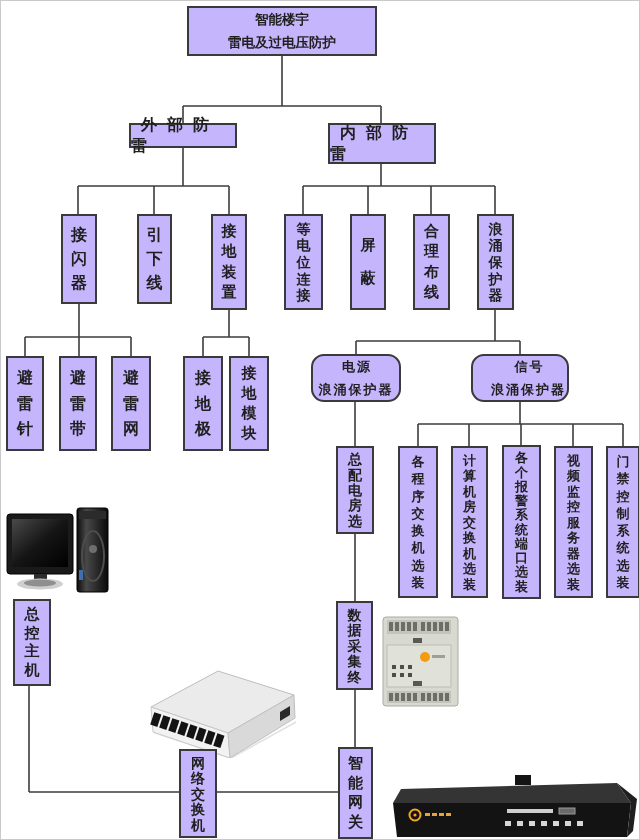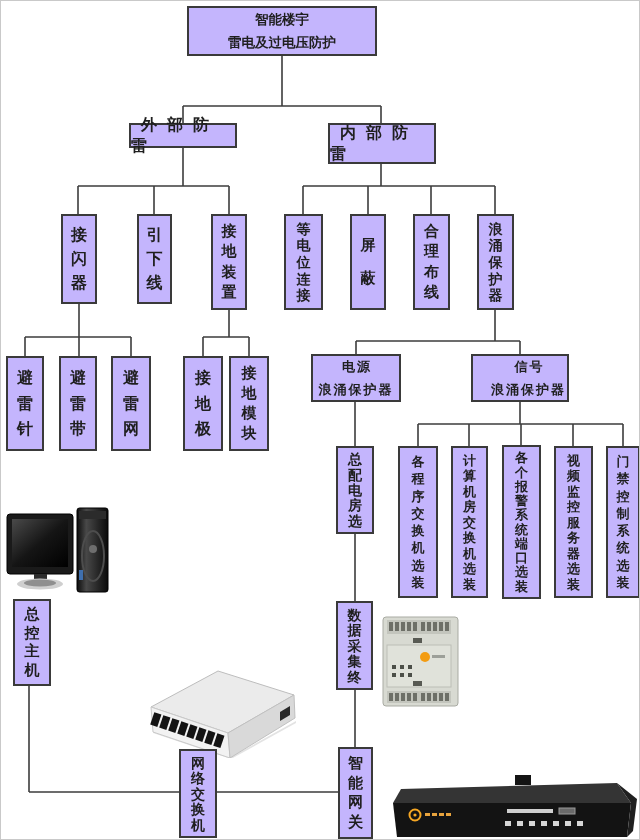--- a/index.html
+++ b/index.html
@@ -12,21 +12,21 @@
   .node{
     position:absolute;box-sizing:border-box;border:2px solid #3a3a3a;background:#c4b5fd;
     display:flex;align-items:center;justify-content:center;
     font-weight:700;color:#1f1f1f;z-index:2;
   }
   .v{flex-direction:column;justify-content:space-evenly;padding:3px 0;line-height:1;}
   .v span{display:block;}
   .two{white-space:pre-line;text-align:center;}
   .root{font-size:13.5px;line-height:1.7;}
   .h4{font-size:16px;letter-spacing:10px;text-indent:10px;}
-  .spd2{font-size:13px;line-height:1.8;letter-spacing:2px;text-indent:2px;}
+  .spd2{font-size:13px;line-height:1.8;letter-spacing:2px;text-indent:2px;border-radius:13px;}
   .fs16{font-size:16px;}
   .fs15{font-size:15px;}
   .fs14{font-size:14px;}
   .fs13{font-size:13px;}
   .img{position:absolute;z-index:1;}
 </style>
 </head>
 <body>
 
 <div class="canvas">

